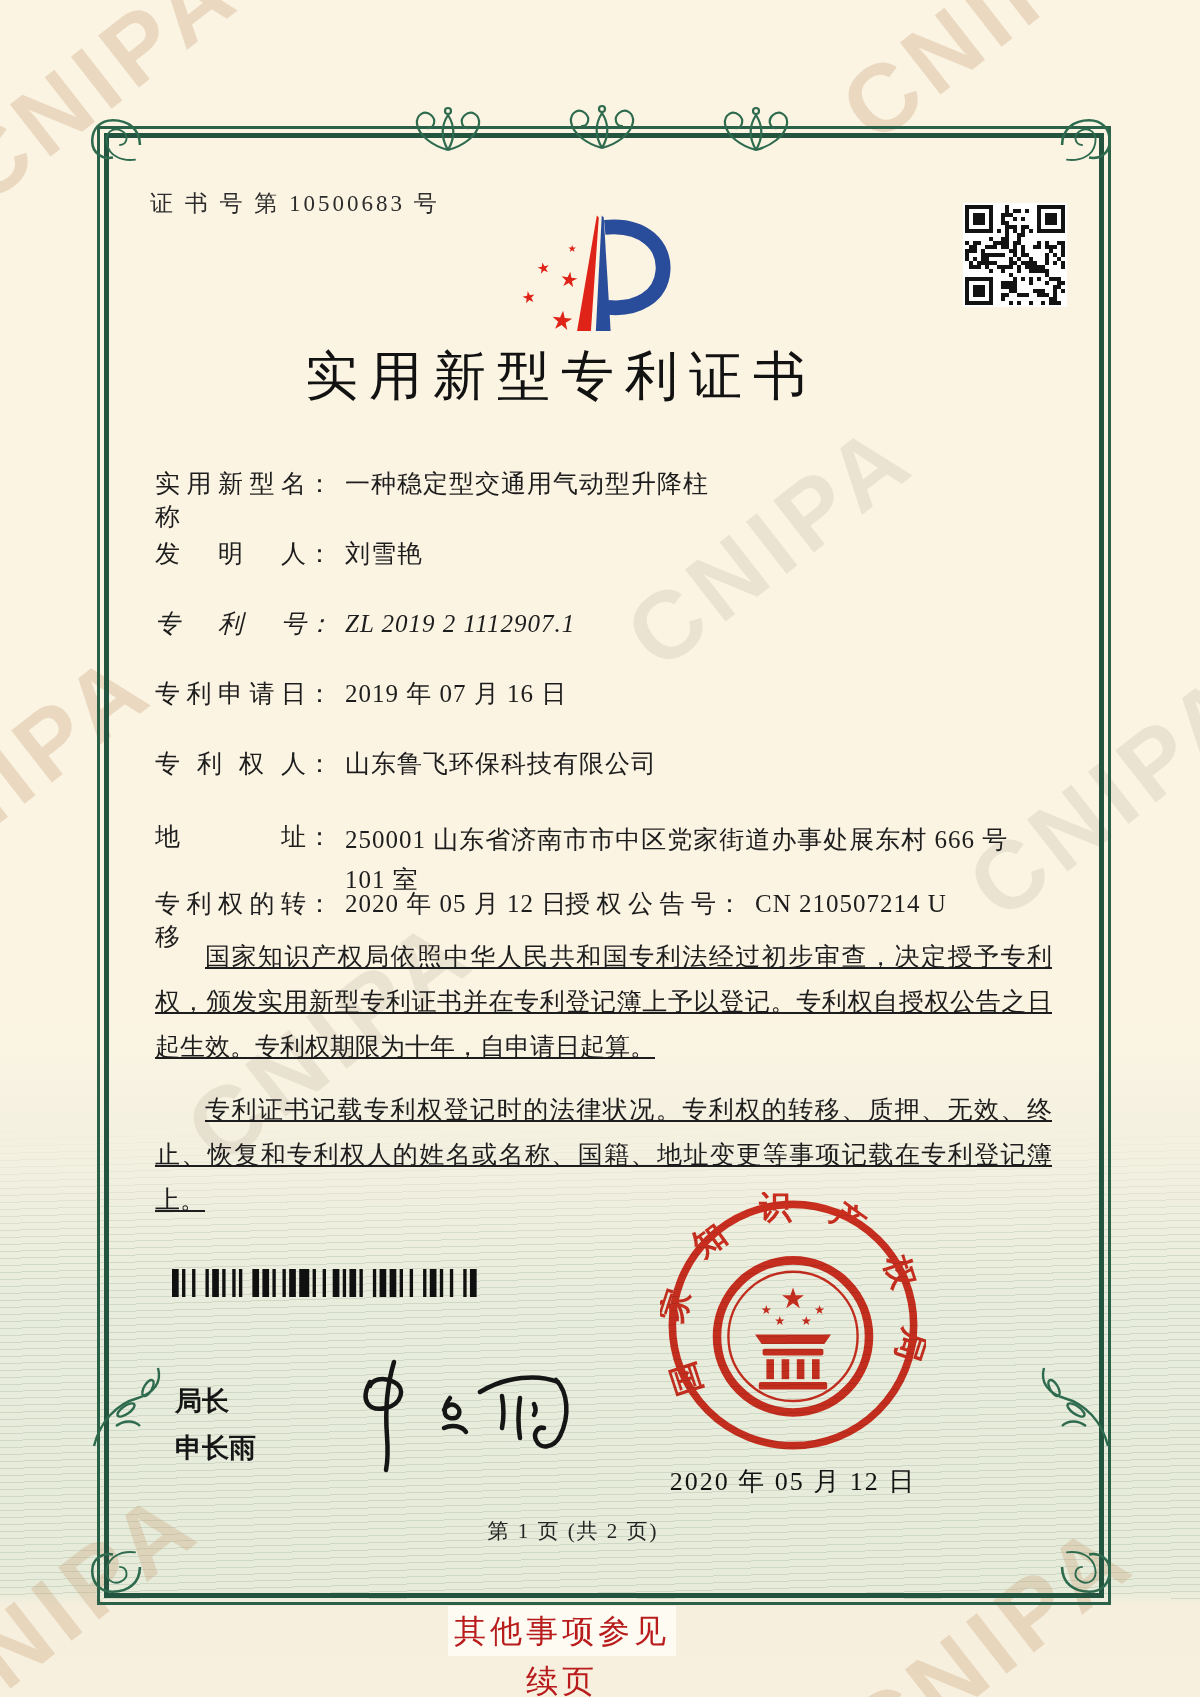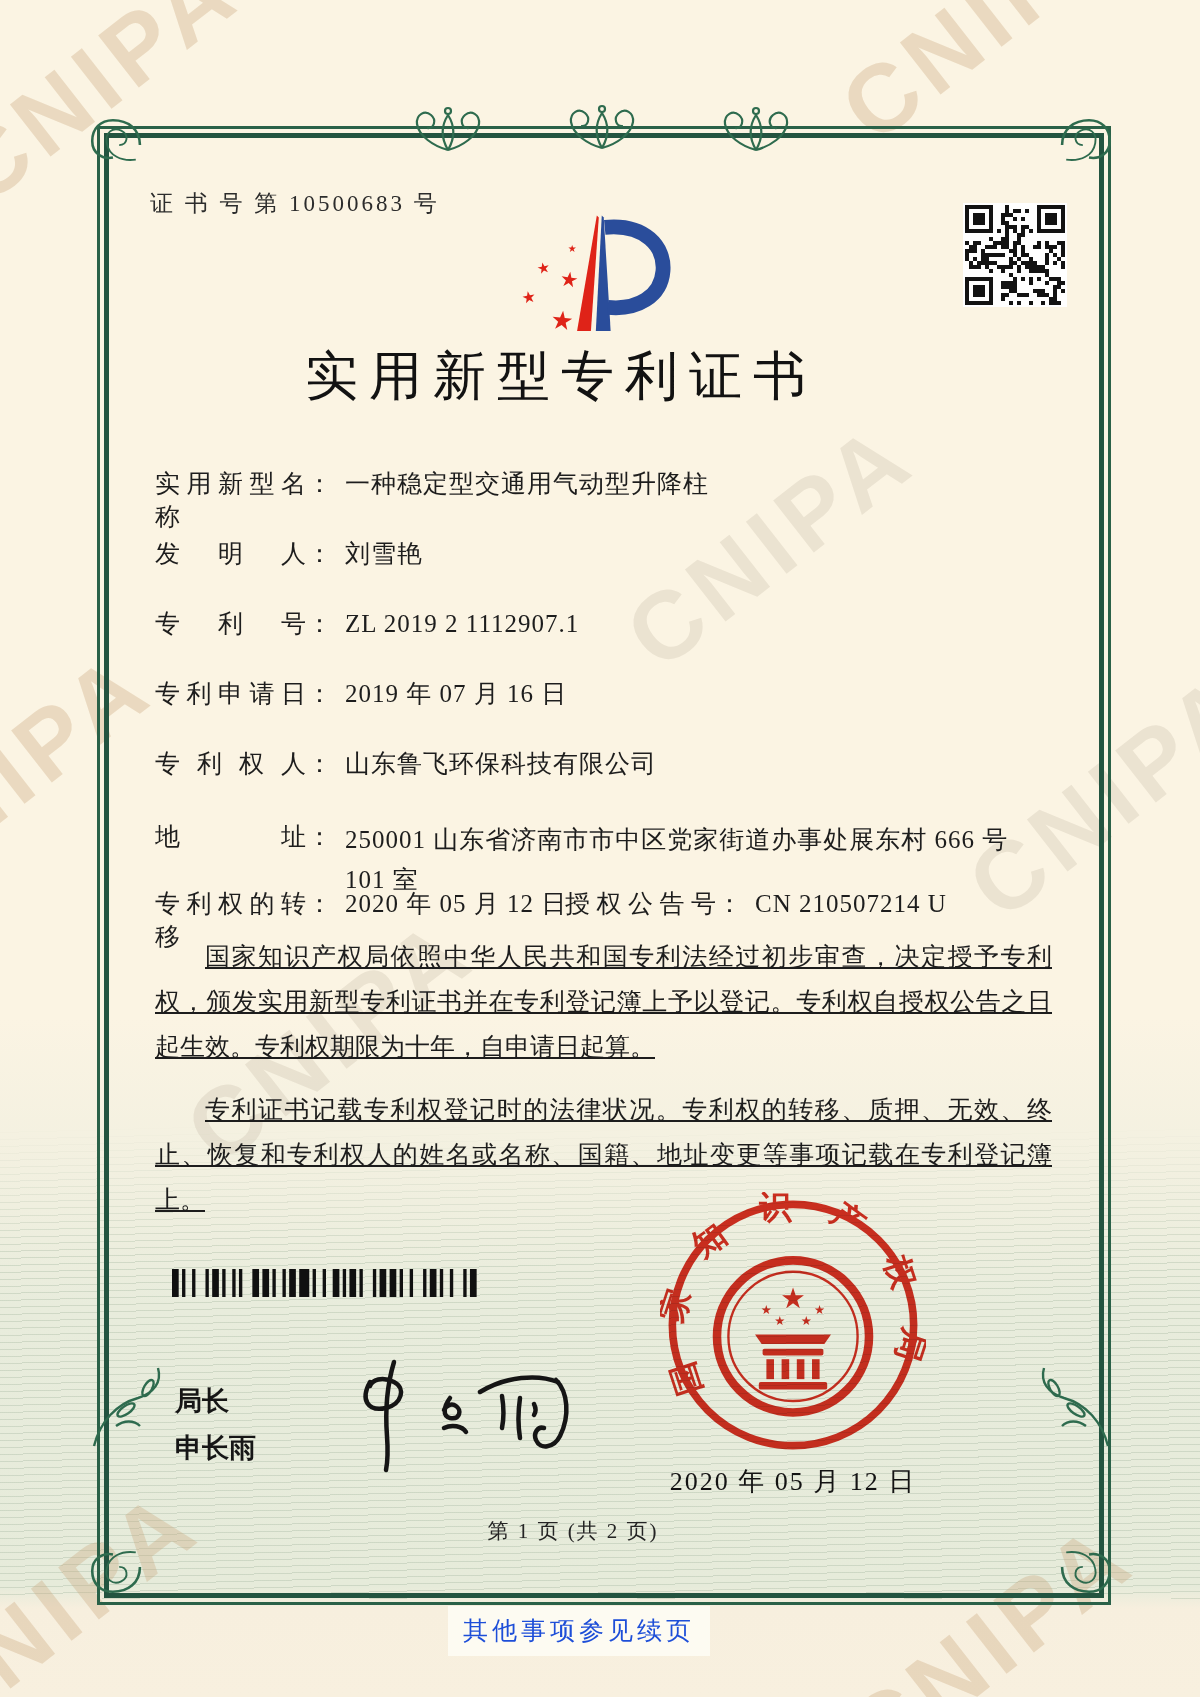--- a/index.html
+++ b/index.html
@@ -53,22 +53,22 @@
           font-weight:bold;font-size:27px;line-height:47px;color:#161616;}
   .signature{position:absolute;left:330px;top:1348px;width:250px;height:130px;}
   
   .seal{position:absolute;left:660px;top:1192px;width:266px;height:266px;
         mix-blend-mode:multiply;opacity:.96;}
   .seal-date{position:absolute;left:660px;top:1464px;width:266px;text-align:center;
              font-size:26px;letter-spacing:2px;color:#131313;z-index:5;}
   
   .page-no{position:absolute;left:97px;top:1517px;width:1008px;text-align:center;
            font-size:21px;letter-spacing:2px;color:#242424;transform:translateX(-28px);}
-  .cont-note{position:absolute;left:448px;top:1606px;width:262px;height:50px;line-height:50px;
-             background:#fdfbf2;text-align:center;font-size:25px;letter-spacing:4px;color:#1d4ed8;}
+  .cont-note{position:absolute;left:448px;top:1606px;width:228px;height:50px;line-height:50px;
+             background:#fdfbf2;text-align:center;font-size:32px;letter-spacing:4px;color:#b91c1c;}
   .qr{position:absolute;left:963px;top:203px;width:104px;height:104px;}
   .logo{position:absolute;left:478px;top:178px;width:210px;height:158px;}
 </style>
 </head>
 <body>
 
 <div class="page">
 
   <div class="waves"></div>
 
@@ -449,21 +449,21 @@
   </svg>
 
   <div class="title">实用新型专利证书</div>
 
   <div class="frow" style="top:467px;">
     <span class="flabel">实用新型名称</span><span>：</span><span class="fvalue">一种稳定型交通用气动型升降柱</span>
   </div>
   <div class="frow" style="top:537px;">
     <span class="flabel">发明人</span><span>：</span><span class="fvalue">刘雪艳</span>
   </div>
-  <div class="frow" style="top:607px;">
+  <div class="frow" style="top:607px;font-style:italic;">
     <span class="flabel">专利号</span><span>：</span><span class="fvalue">ZL 2019 2 1112907.1</span>
   </div>
   <div class="frow" style="top:677px;">
     <span class="flabel">专利申请日</span><span>：</span><span class="fvalue">2019 年 07 月 16 日</span>
   </div>
   <div class="frow" style="top:747px;">
     <span class="flabel">专利权人</span><span>：</span><span class="fvalue">山东鲁飞环保科技有限公司</span>
   </div>
   <div class="frow" style="top:820px;">
     <span class="flabel">地址</span><span>：</span><span class="addr-val"><span>250001 山东省济南市市中区党家街道办事处展东村 666 号</span><span>101 室</span></span>

